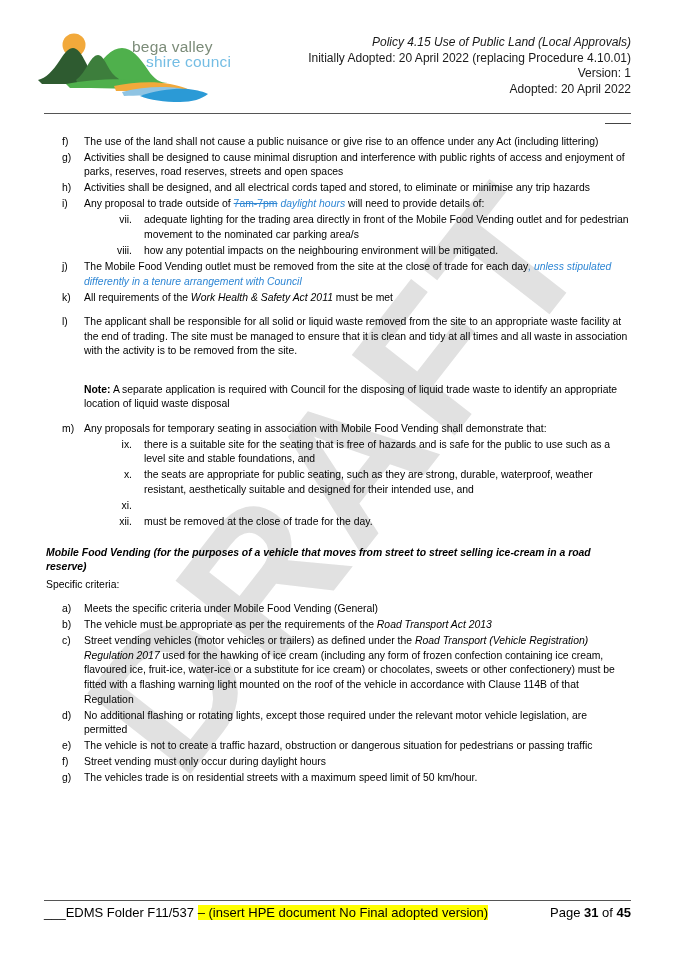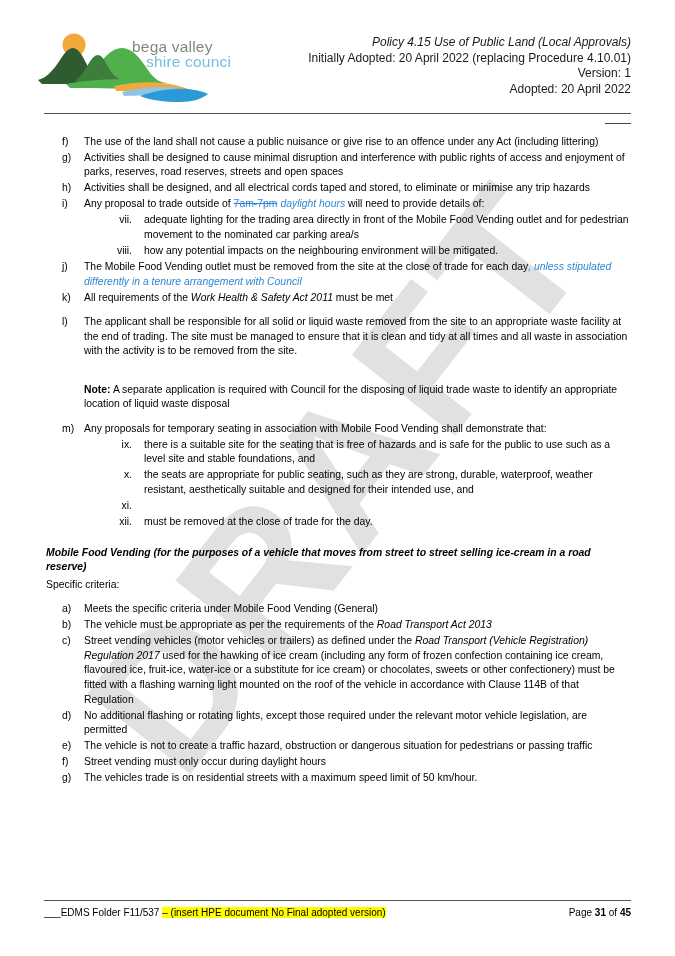--- a/index.html
+++ b/index.html
@@ -138,21 +138,21 @@
   }
   .footer-rule {
     border: 0;
     border-top: 1.2px solid #555;
     margin: 0 0 4px 0;
   }
   .footer-row {
     display: flex;
     align-items: baseline;
     justify-content: space-between;
-    font-size: 10px;
+    font-size: 13px;
     line-height: 15px;
   }
   .footer-left { white-space: nowrap; }
   .footer-right { white-space: nowrap; }
 </style>
 </head>
 <body>
 
 <div id="watermark">
   <span>DRAFT</span>

